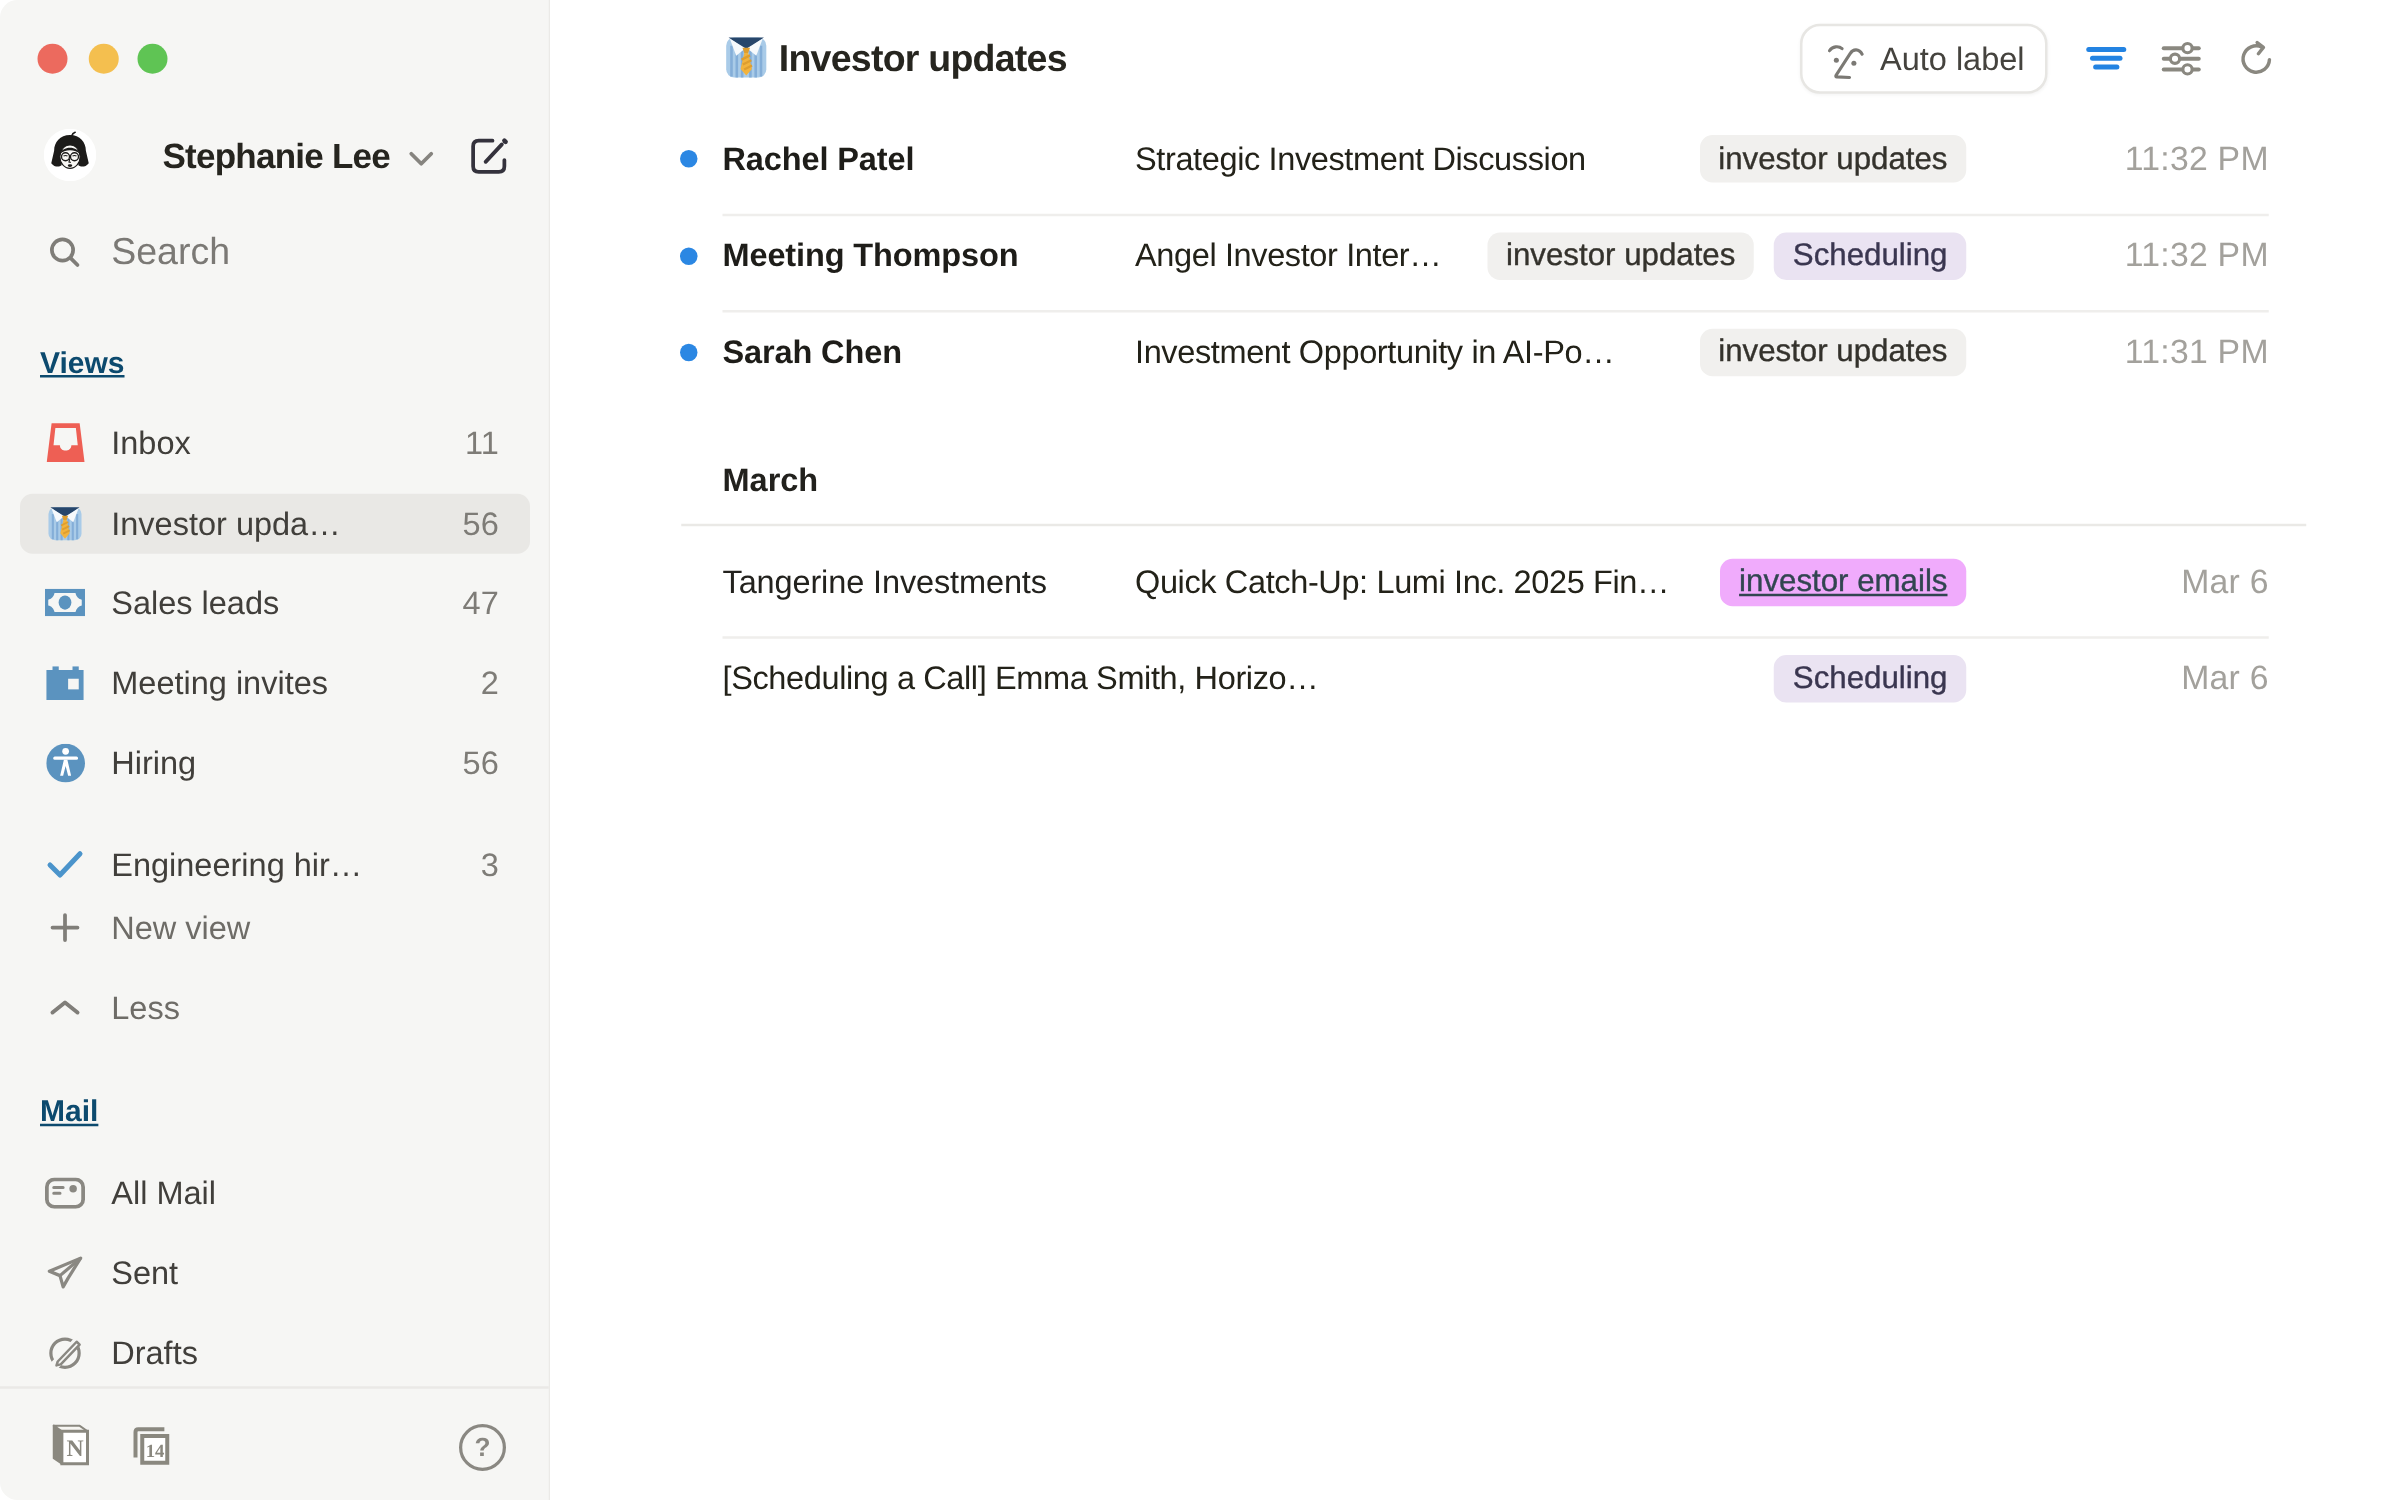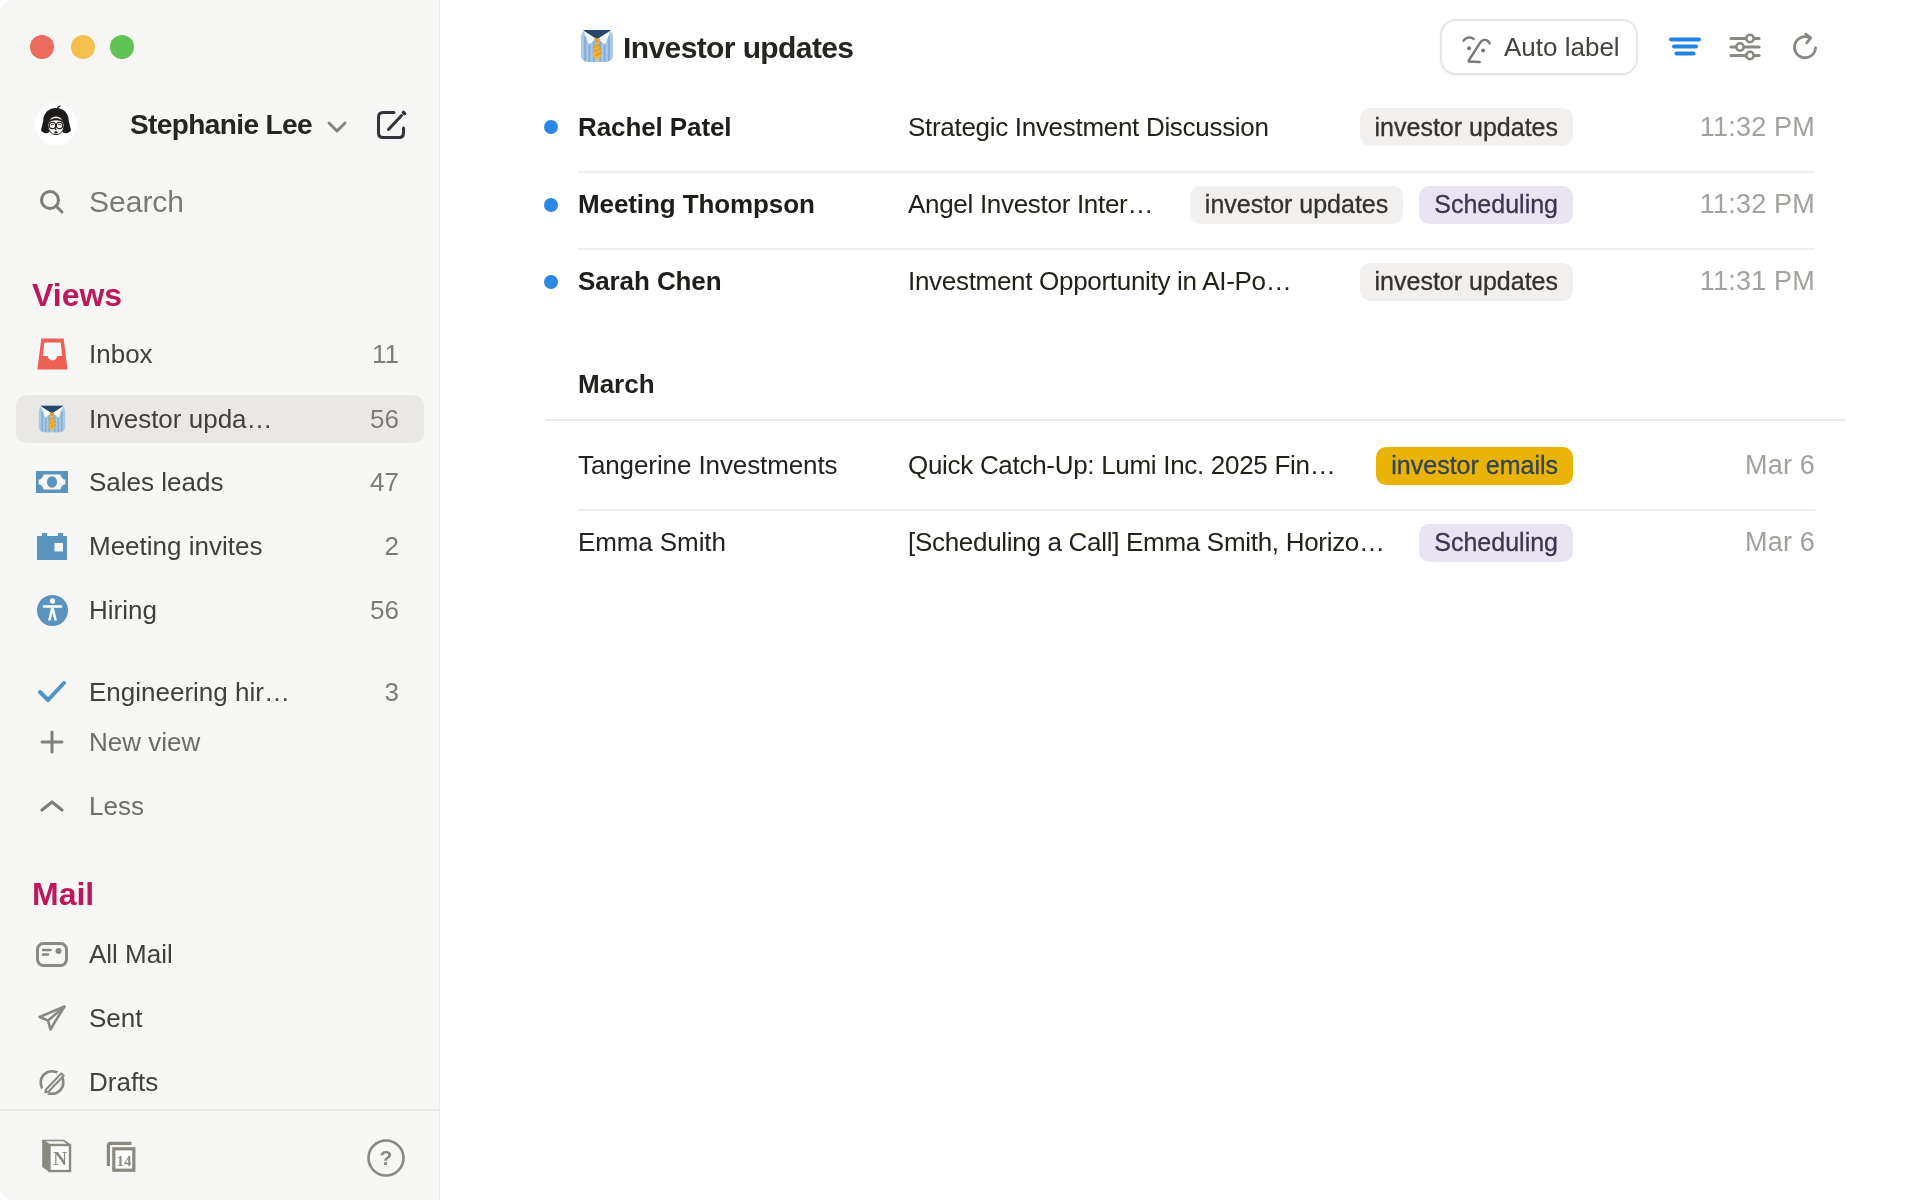--- a/index.html
+++ b/index.html
@@ -14,21 +14,21 @@
 .avatar { position:absolute; left:35px; top:103px; width:42px; height:42px; }
 .pname { position:absolute; left:94px; top:109px; font-size:28px; font-weight:700; color:#26251f; letter-spacing:-0.6px; display:flex; align-items:center;margin-left:36px; }
 .pname svg { margin-left:14px; margin-top:4px; }
 .compose { position:absolute; left:374px; top:108px; }
 .srow { position:absolute; left:16px; width:408px; height:48px; display:flex; align-items:center; padding:0 25px 0 20px; border-radius:10px; }
 .srow .ic { width:32px; height:34px; flex:none; display:flex; align-items:center; justify-content:center; margin-right:21px; }
 .srow .t { font-size:26px; color:#413f3b; white-space:nowrap; }
 .srow .cnt { margin-left:auto; font-size:26px; color:#7e7c77; }
 .sel { background:#e9e8e5; }
 .gray { color:#6e6c67 !important; }
-.slabel { position:absolute; left:32px; font-size:32px; font-weight:700; color:#be185d; }
+.slabel { position:absolute; left:32px; font-size:24px; font-weight:700; color:#0c4a6e;text-decoration:underline; }
 .sfoot-line { position:absolute; left:0; right:0; top:1109px; height:2px; background:#eae9e6; }
 
 main { position:absolute; left:441px; top:0; right:0; bottom:0; background:#fff; }
 .mhead { position:absolute; left:0; top:0; right:0; height:95px; }
 .memoji { position:absolute; left:139px; top:29px; }
 .mtitle { position:absolute; left:182px; top:31px; font-size:30px; font-weight:700; color:#26251f; letter-spacing:-0.6px; }
 .albtn { position:absolute; left:999px; top:19px; width:198px; height:56px; background:#fff; border:2px solid #e7e6e3; border-radius:16px; box-shadow:0 1px 3px rgba(0,0,0,0.05); display:flex; align-items:center; padding-left:17px; }
 .albtn span { margin-left:12px; font-size:26px; color:#45433e; }
 .hic { position:absolute; top:30px; width:34px; height:34px; }
 .list { position:absolute; left:0; top:95px; right:0; }
@@ -36,21 +36,21 @@
 .dot { width:14px; height:14px; border-radius:50%; flex:none; margin-right:20px; }
 .dot.on { background:#2b87e3; }
 .name { width:330px; flex:none; font-size:26px; font-weight:700; color:#1e1d19; letter-spacing:-0.1px; }
 .name.rd { font-weight:400; color:#23221e; }
 .subj { font-size:26px; letter-spacing:-0.3px; color:#232219; white-space:nowrap; overflow:hidden; text-overflow:ellipsis; flex:0 1 auto; margin-right:28px; }
 .spacer { flex:1 0 0; }
 .chips { display:flex; gap:16px; flex:none; }
 .chip { height:38px; display:flex; align-items:center; padding:0 15px; border-radius:10px; font-size:25px; white-space:nowrap; -webkit-text-stroke:0.3px currentColor; }
 .chip.g { background:#f1f0ee; color:#34322c; }
 .chip.p { background:#eae3f2; color:#3a3650; }
-.chip.b { background:#eab308; color:#314550; }
+.chip.b { background:#f0abfc; color:#314550;text-decoration:underline; }
 .time { width:242px; flex:none; text-align:right; font-size:27px; letter-spacing:0.2px; color:#a3a19c; }
 .divider { height:2px; background:#efeeec; margin:0 105px 0 137px; }
 .mdivider { height:2px; background:#eae9e6; margin:0 75px 0 104px; }
 .mblock { height:94px; position:relative; }
 .mblock .mt { position:absolute; left:137px; top:44px; font-size:26px; font-weight:700; color:#22211d; }
 .gap14 { height:13px; }
 .r75 { height:75px; }
 svg { display:block; }
 </style>
 </head>
@@ -327,21 +327,20 @@
       <div class="subj">Quick Catch-Up: Lumi Inc. 2025 Fin…</div>
       <div class="spacer"></div>
       <div class="chips">
             <div class="chip b">investor emails</div>
           </div>
       <div class="time">Mar 6</div>
     </div>
     <div class="divider"></div>
     <div class="row r75">
       <div class="dot"></div>
-      <div class="name rd">Emma Smith</div>
       <div class="subj">[Scheduling a Call] Emma Smith, Horizo…</div>
       <div class="spacer"></div>
       <div class="chips">
             <div class="chip p">Scheduling</div>
           </div>
       <div class="time">Mar 6</div>
     </div>
   </div>
 </main>
 </div>

